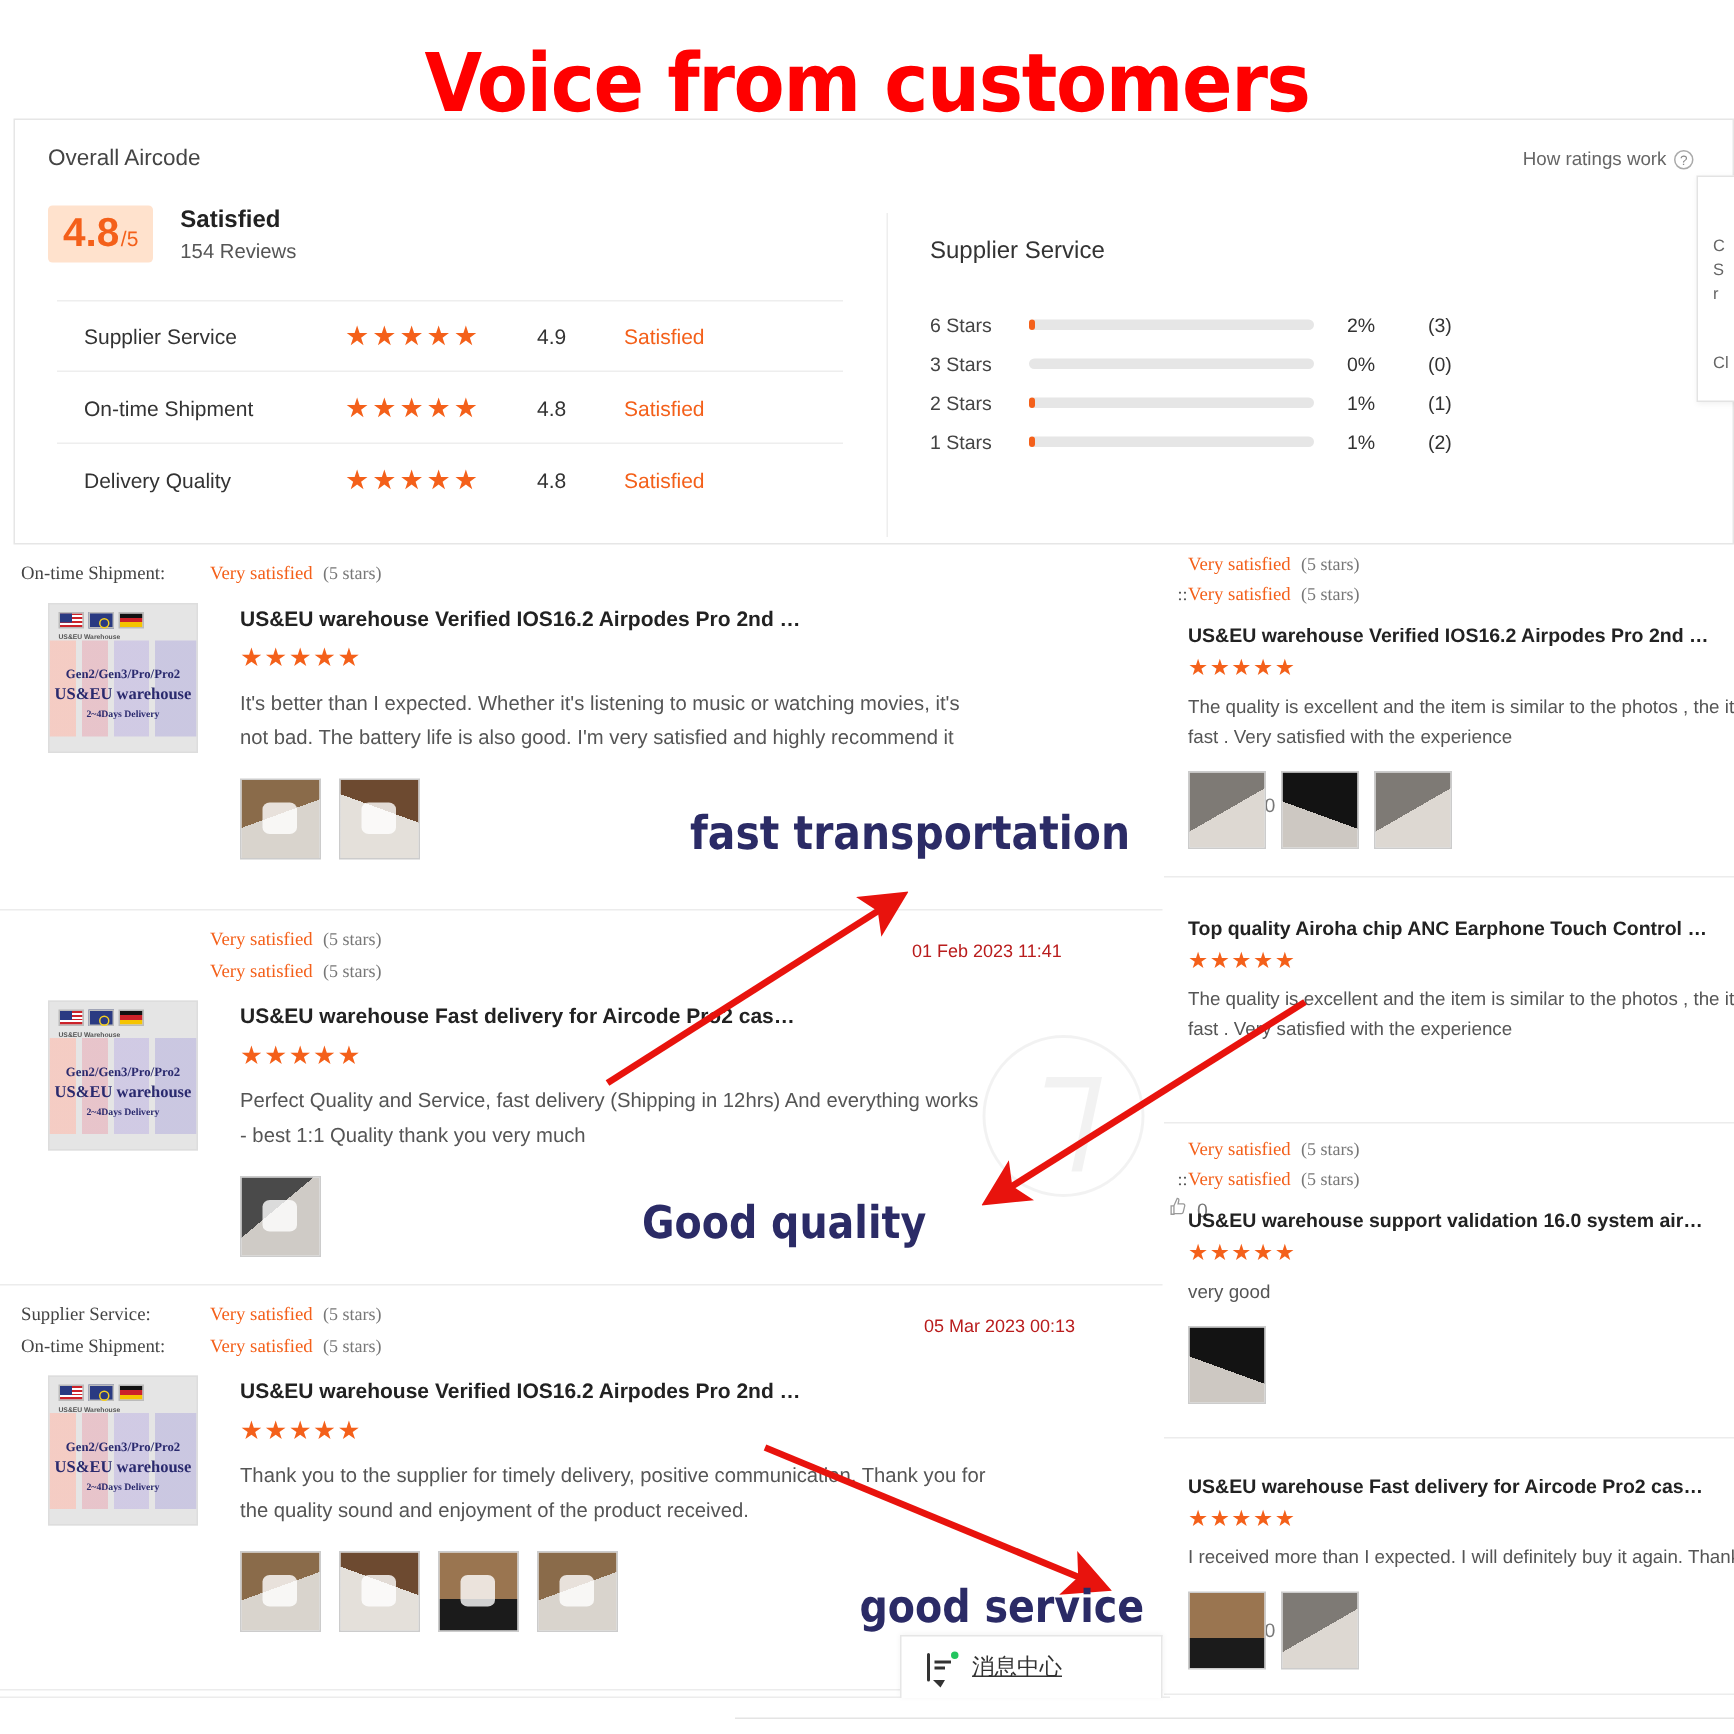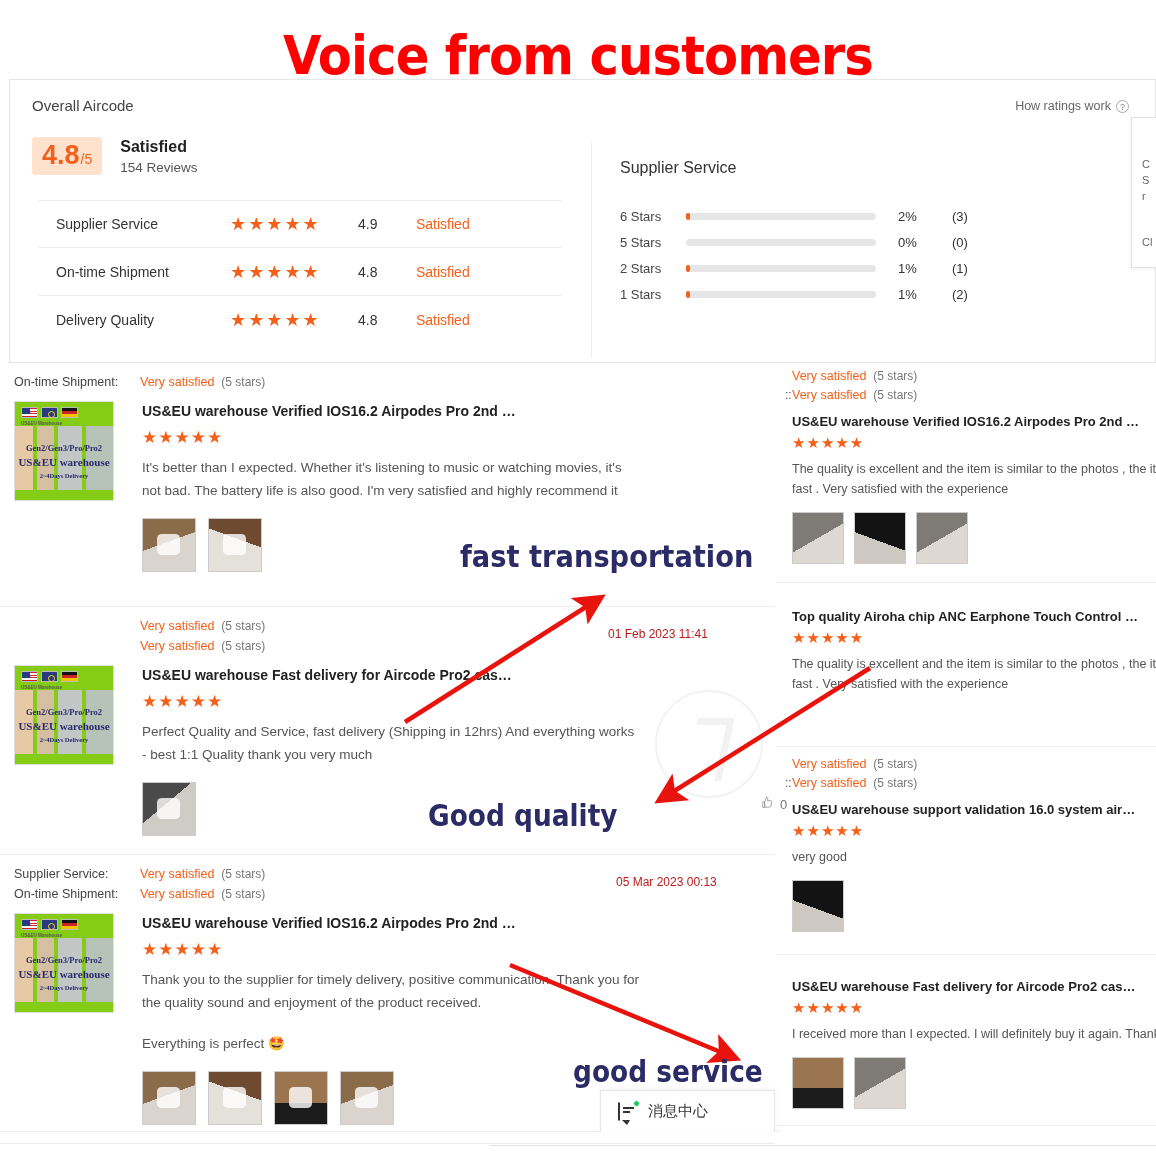--- a/index.html
+++ b/index.html
@@ -125,30 +125,30 @@
 
   
   .col-left { position: absolute; left: 0; top: 363px; width: 775px; }
   .col-right {
     position: absolute; left: 776px; top: 363px; width: 380px;
     overflow: hidden;
   }
 
   .review { position: relative; border-bottom: 1px solid #ececec; }
 
-  .crit-line { font-size: 12.5px; color: #444; display: flex; align-items: baseline; }
+  .crit-line { font-size: 12.5px; color: #444; display: flex; align-items: baseline; font-family: Liberation Serif, serif; }
   .crit-key { min-width: 0; margin-right: 8px; white-space: nowrap; }
   .crit-val { color: #f4601a; font-weight: 400; margin-right: 7px; white-space: nowrap;}
   .crit-stars { color: #777; font-size: 12px; }
 
   .rv-body { display: flex; padding-top: 6px; }
   .thumb-prod {
     width: 100px; height: 100px; flex: 0 0 100px;
-    border: 1px solid #ddd; background: #84cc16;
-    position: relative; overflow: hidden; margin-left: 14px;
+    border: 1px solid #ddd; background: #e5e5e5;
+    position: relative; overflow: hidden; margin-left: 32px;
   }
   .thumb-prod .flags { position: absolute; left: 6px; top: 5px; display: flex; gap: 3px; }
   .thumb-prod .flag { width: 17px; height: 11px; border: 1px solid #bbb; }
   .fl-us { background: linear-gradient(180deg,#cc2229 0 14%,#fff 14% 28%,#cc2229 28% 42%,#fff 42% 56%,#cc2229 56% 70%,#fff 70% 85%,#cc2229 85% 100%); position: relative;}
   .fl-us::after{content:"";position:absolute;left:0;top:0;width:8px;height:6px;background:#2a3a82;}
   .fl-eu { background: #2a3a82; position: relative; }
   .fl-eu::after{content:"";position:absolute;left:6px;top:3px;width:5px;height:5px;border:1px solid #f5d020;border-radius:50%;}
   .fl-de { background: linear-gradient(180deg,#111 0 33%,#cc2229 33% 66%,#f5c400 66% 100%); }
   .thumb-prod .cap { position: absolute; left: 6px; top: 19px; font-size: 4.5px; color: #555; font-weight: 700;}
   .thumb-prod .city {
@@ -257,21 +257,21 @@
   .msg-icon .ln1, .msg-icon .ln2 {
     position: absolute; left: 3.5px; height: 1.5px; background: #333;
   }
   .msg-icon .ln1 { top: 4px; width: 11px; }
   .msg-icon .ln2 { top: 8px; width: 7px; }
   .msg-icon .dot {
     position: absolute; right: -3px; top: -3px;
     width: 7px; height: 7px; border-radius: 50%; background: #22c55e;
     border: 1.5px solid #fff;
   }
-  .msg-label { font-size: 15px; color: #333; font-family: "DejaVu Sans", sans-serif; }
+  .msg-label { font-size: 15px; color: #333; font-family: "DejaVu Sans", sans-serif; text-decoration: underline; }
 
   .bottom-rule {
     position: absolute; left: 0; top: 1131px; width: 780px;
     height: 1px; background: #ececec; z-index: 2;
   }
   .bottom-rule2 {
     position: absolute; left: 490px; top: 1145px; width: 666px;
     height: 1px; background: #e4e4e4; z-index: 2;
   }
 </style>
@@ -330,21 +330,21 @@
       <div id="hist-rows">
           <div class="hist-row">
             <div class="hist-stars">6  Stars</div>
             <div class="hist-bar">
               <div class="hist-fill" style="width:2%"></div>
             </div>
             <div class="hist-pct">2%</div>
             <div class="hist-cnt">(3)</div>
           </div>
           <div class="hist-row">
-            <div class="hist-stars">5  Stars</div>
+            <div class="hist-stars">3  Stars</div>
             <div class="hist-bar">
               <div class="hist-fill" style="width:0%"></div>
             </div>
             <div class="hist-pct">0%</div>
             <div class="hist-cnt">(0)</div>
           </div>
           <div class="hist-row">
             <div class="hist-stars">2  Stars</div>
             <div class="hist-bar">
               <div class="hist-fill" style="width:2%"></div>
@@ -474,21 +474,20 @@
               <div class="cap">US&amp;EU Warehouse</div>
               <div class="city"></div>
               <div class="t1">Gen2/Gen3/Pro/Pro2</div>
               <div class="t2">US&amp;EU warehouse</div>
               <div class="t3">2~4Days Delivery</div>
             </div>
             <div class="rv-main">
               <div class="rv-title">US&amp;EU warehouse Verified IOS16.2 Airpodes Pro 2nd …</div>
               <div class="rv-stars">★★★★★</div>
               <div class="rv-text">Thank you to the supplier for timely delivery, positive communication. Thank you for the quality sound and enjoyment of the product received.</div>
-              <div class="rv-extra">Everything is perfect 🤩</div>
               <div class="photo-row">
                 <div class="photo ph-a"></div>
                 <div class="photo ph-b"></div>
                 <div class="photo ph-d"></div>
                 <div class="photo ph-a"></div>
               </div>
               <div class="like" style="left:690px;top:160px">
                 <span><svg viewBox="0 0 24 24">
                     <path d="M6 11h3v9H6zM9 11l3.5-8c1.6 0 2 1.2 1.6 2.6L13.4 9H19c1.1 0 1.8 1 1.5 2l-1.7 7c-.2.9-.9 1.4-1.8 1.4H9z"></path>
                   </svg></span>

